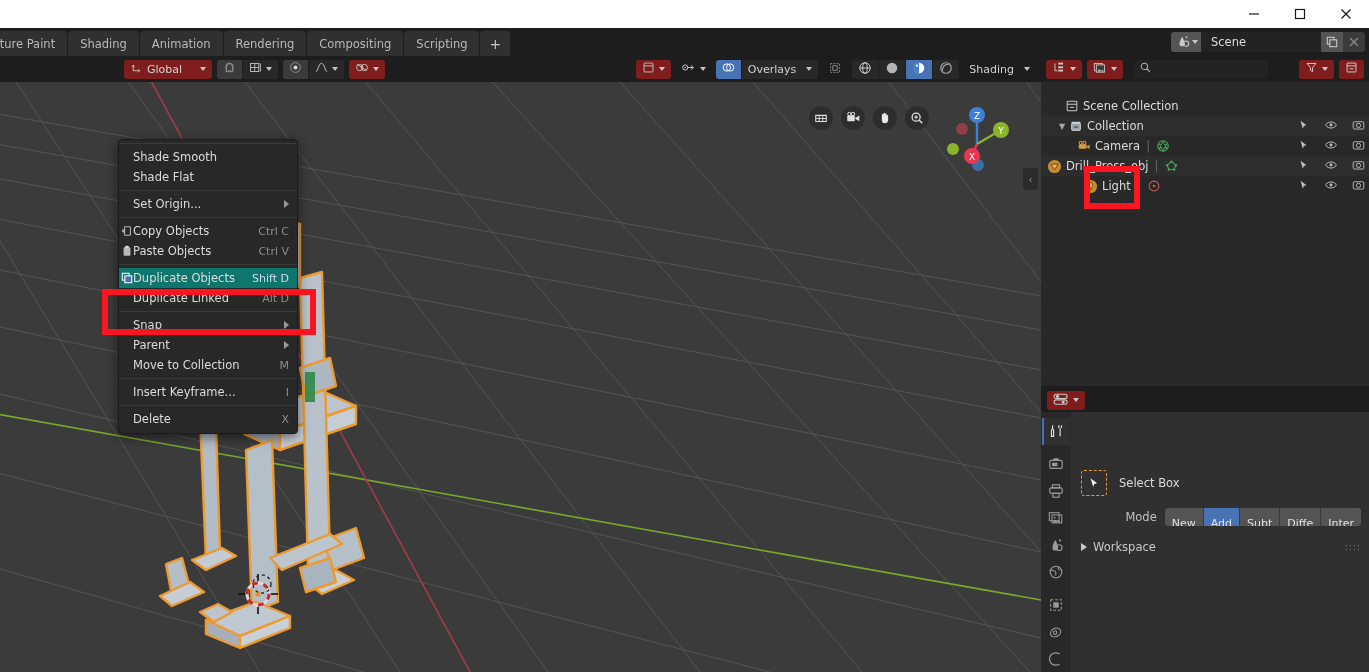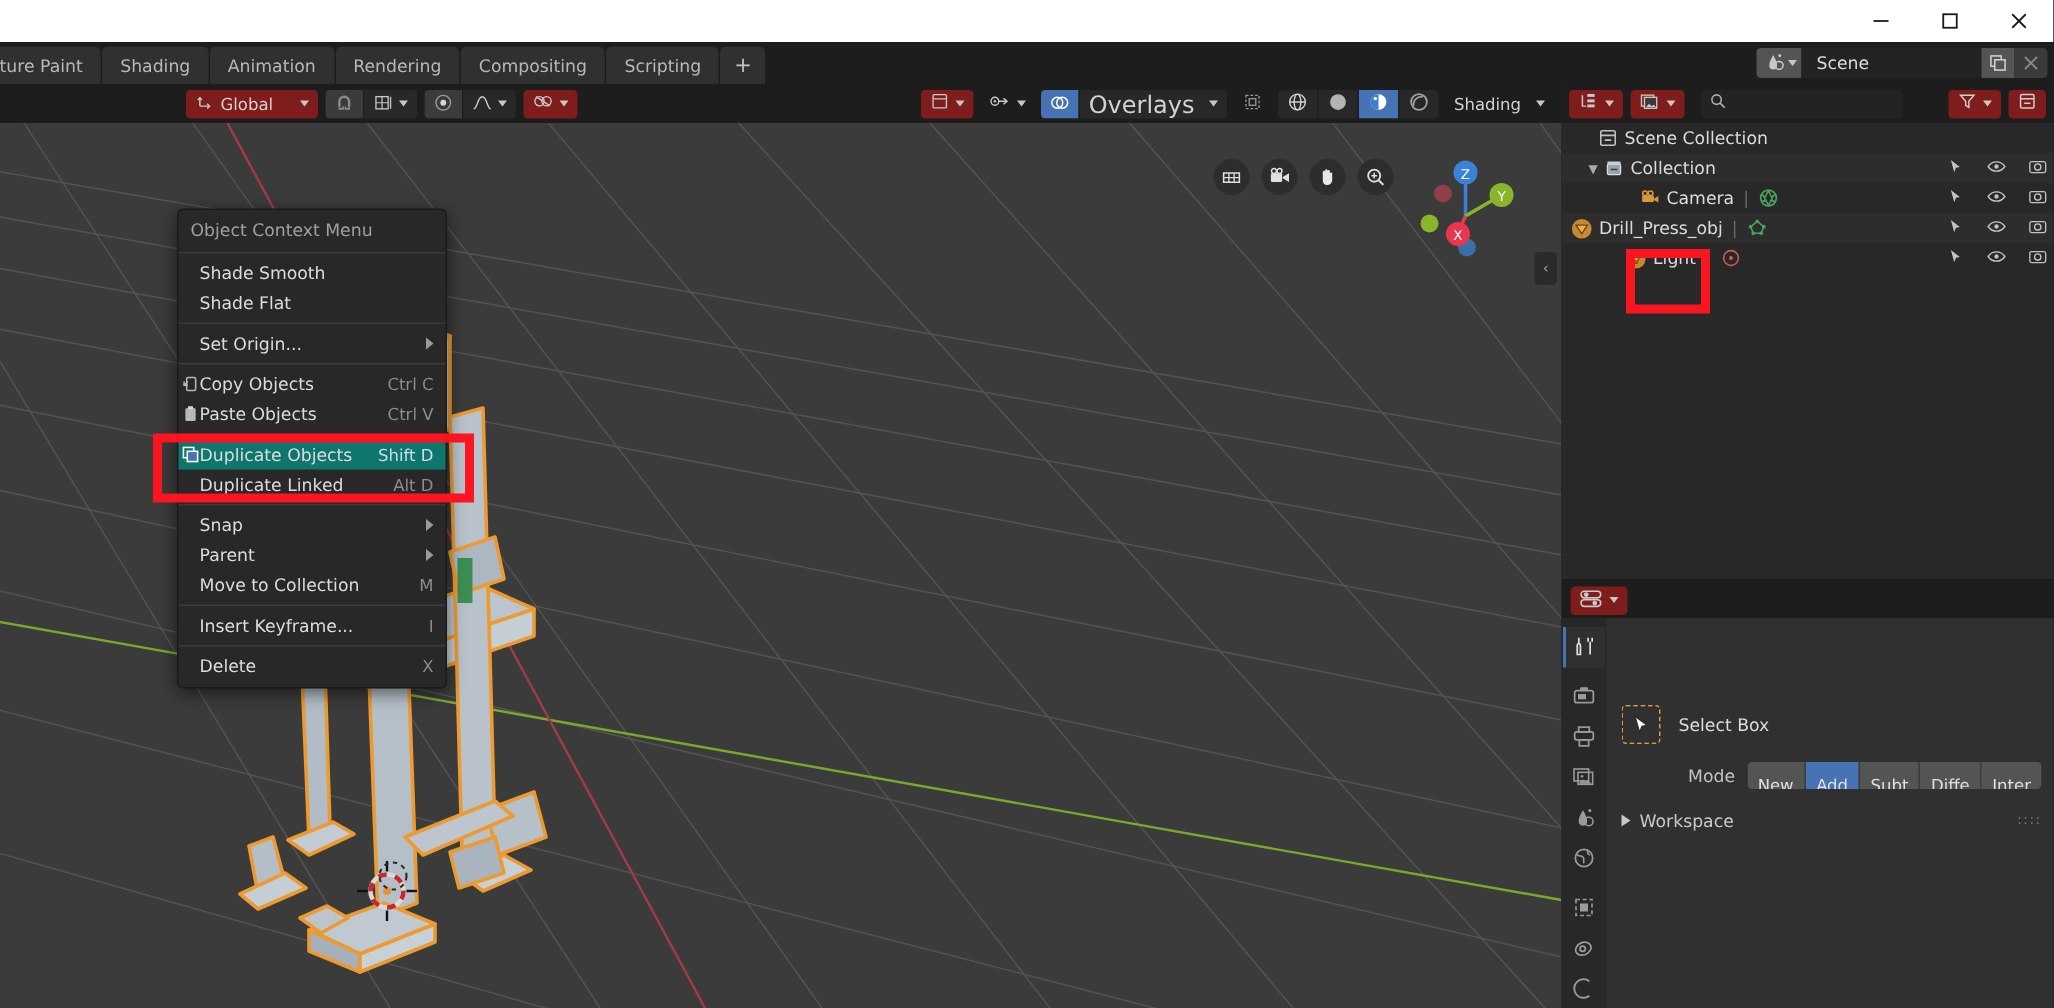--- a/index.html
+++ b/index.html
@@ -77,21 +77,21 @@
     position: absolute; left: 0; top: 0; width: 1041px; height: 26px;
     background: #1d1d1d;
     display: flex; align-items: center; gap: 5px; padding-left: 124px;
   }
   .hdr-group {
     display: flex; align-items: center; height: 19px;
     background: #282828; border-radius: 3px; overflow: hidden;
   }
   .hdr-btn {
     height: 19px; padding: 0 6px; display: flex; align-items: center; gap: 4px;
-    color: #d2d2d2; font-size: 16px; background: #282828;
+    color: #d2d2d2; font-size: 11px; background: #282828;
   }
   .hdr-btn.active { background: #4772b3; }
   .hdr-btn.round { background: #3b3b3b; }
   .hdr-sep { width: 1px; height: 19px; background: #1d1d1d; }
   .hdr-lone {
     height: 19px; display: flex; align-items: center; gap: 4px;
     padding: 0 6px; background: #7f1d1d; border-radius: 3px;
     color: #d2d2d2; font-size: 11px;
   }
   .hdr-flat {
@@ -173,21 +173,21 @@
     height: 26px; background: #1d1d1d;
     display: flex; align-items: center; gap: 5px; padding: 0 5px;
   }
   .ol-search {
     height: 19px; flex: 1; background: #232323; border-radius: 3px;
     display: flex; align-items: center; padding: 0 6px; gap: 5px;
     max-width: 134px; margin-left: 6px;
   }
   .ol-search .ph { color: #8b8b8b; font-size: 11px; }
   .ol-right { margin-left: auto; display: flex; align-items: center; gap: 5px; }
-  .ol-rows { position: relative; }
+  .ol-rows { position: relative; margin-top: 14px; }
   .ol-row {
     height: 20px; display: flex; align-items: center;
     padding-left: 6px; font-size: 11.5px; color: #dcdcdc;
     position: relative;
   }
   .ol-row.alt { background: #2d2d2d; }
   .ol-row .disc {
     width: 14px; display: flex; align-items: center; justify-content: center;
     color: #a8a8a8; font-size: 8px;
   }
@@ -615,21 +615,20 @@
         <text x="60" y="32" font-size="9" fill="#ffffff" text-anchor="middle" font-family="DejaVu Sans, sans-serif">Y</text>
         <circle cx="31" cy="54" r="8" fill="#e8384f"></circle>
         <text x="31" y="58" font-size="9" fill="#ffffff" text-anchor="middle" font-family="DejaVu Sans, sans-serif">X</text>
       </svg>
     </div>
 
     <div class="vp-collapse">‹</div>
   </div>
 
   <div class="ctxmenu">
-    <div class="ctx-title">Object Context Menu</div>
     <div class="ctx-divider"></div>
 
     <div class="ctx-item">
       <span class="ico"></span>
       <span class="lbl">Shade Smooth</span>
     </div>
     <div class="ctx-item">
       <span class="ico"></span>
       <span class="lbl">Shade Flat</span>
     </div>
@@ -815,21 +814,21 @@
           </span>
           <span>
             <svg width="13" height="12" viewBox="0 0 16 14">
                 <rect x="1.5" y="3" width="13" height="9" rx="1.5" fill="none" stroke="#c2c2c2" stroke-width="1.1"></rect>
                 <circle cx="8" cy="7.5" r="2.6" fill="none" stroke="#c2c2c2" stroke-width="1.1"></circle>
               </svg>
           </span>
         </span>
       </div>
 
-      <div class="ol-row" style="padding-left:52px">
+      <div class="ol-row" style="padding-left:36px">
         <span style="display:flex">
           <svg width="14" height="14" viewBox="0 0 16 16">
             <rect x="2" y="6" width="9" height="5" rx="1" fill="#d79a3a"></rect>
             <path d="M11 8.5l3.4-2v5l-3.4-2z" fill="#d79a3a"></path>
             <circle cx="4.2" cy="4.4" r="1.8" fill="none" stroke="#d79a3a" stroke-width="1.2"></circle>
             <circle cx="8.4" cy="4.4" r="1.8" fill="none" stroke="#d79a3a" stroke-width="1.2"></circle>
           </svg>
         </span>
         <span class="rname">Camera</span>
         <span class="pipe">|</span>

